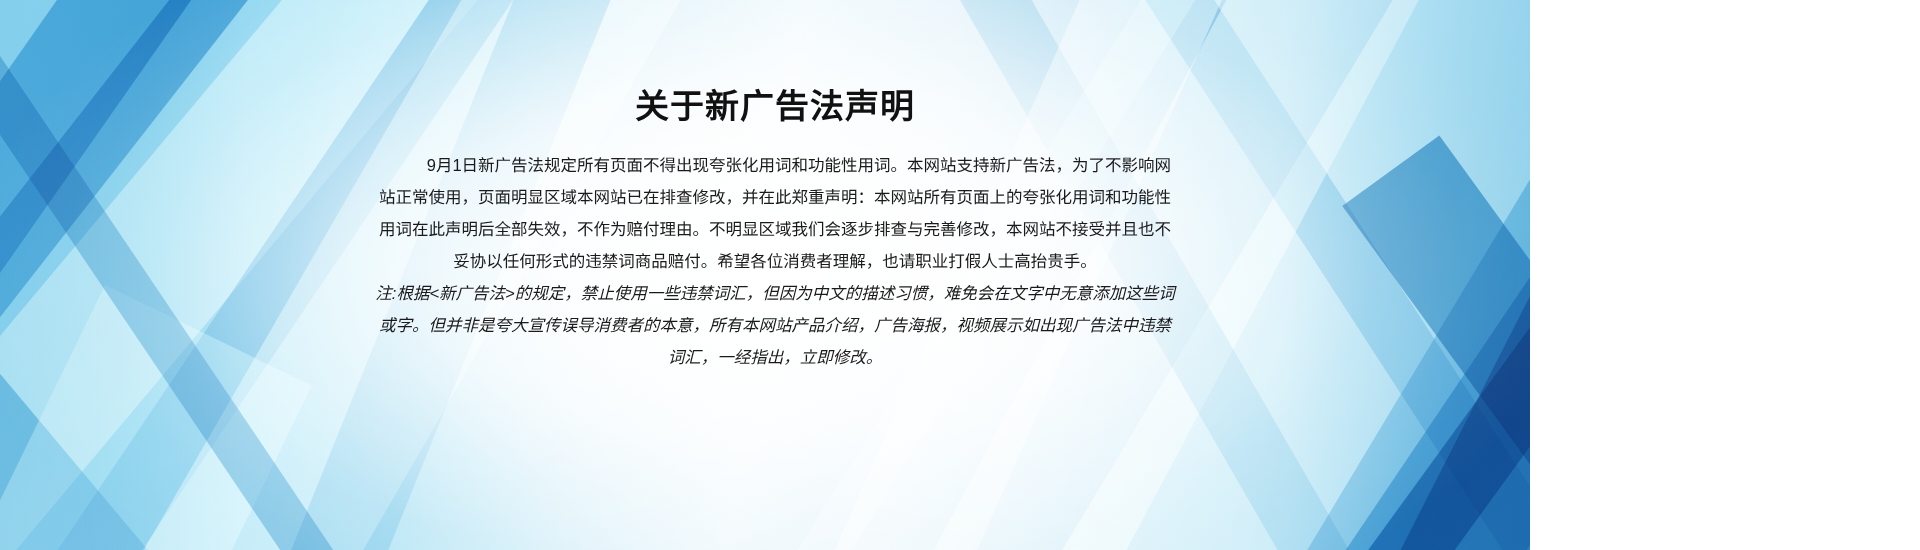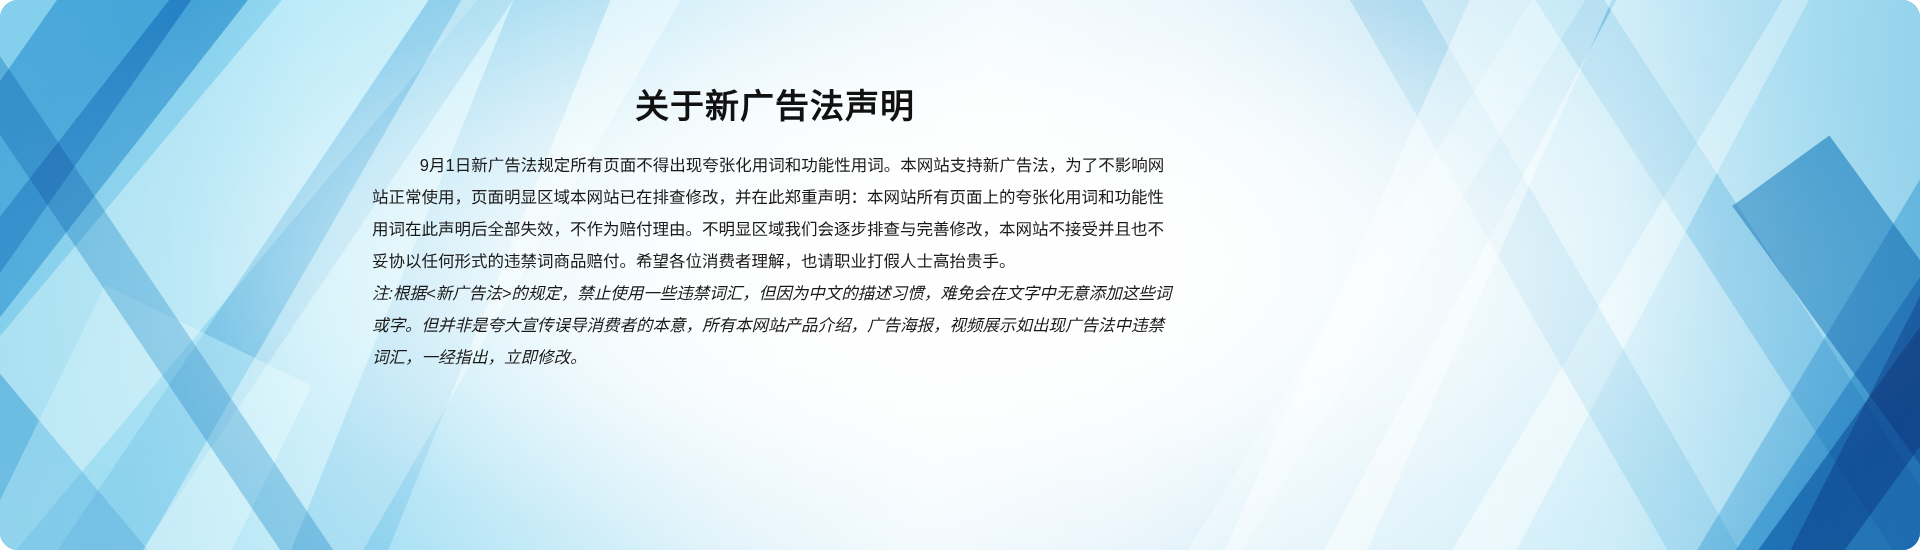--- a/index.html
+++ b/index.html
@@ -3,26 +3,25 @@
 <meta charset="utf-8">
 <title>关于新广告法声明</title>
 <style>
   html, body {
     margin: 0;
     padding: 0;
     background: #ffffff;
   }
   #stage {
     position: relative;
-    width: 1920px;
+    width: 1530px;
     height: 550px;
     overflow: hidden;
     font-family: "Liberation Sans", "DejaVu Sans", sans-serif;
     background: #86d2ef;
-    border-radius: 18px;
   }
 
   
   .bg-layer {
     position: absolute;
     inset: 0;
     pointer-events: none;
   }
 
   
@@ -163,21 +162,21 @@
     font-weight: bold;
     letter-spacing: 1px;
     color: #111111;
     line-height: 1.2;
   }
   .statement-body {
     margin-top: 22px;
     color: #1a1a1a;
     font-size: 16.5px;
     line-height: 32px;
-    text-align: left;
+    text-align: center;
   }
   .statement-body p {
     margin: 0;
   }
   .statement-body p.indent {
     text-indent: 2.9em;
   }
   .statement-body p + p {
     margin-top: 0;
     font-style: italic;

